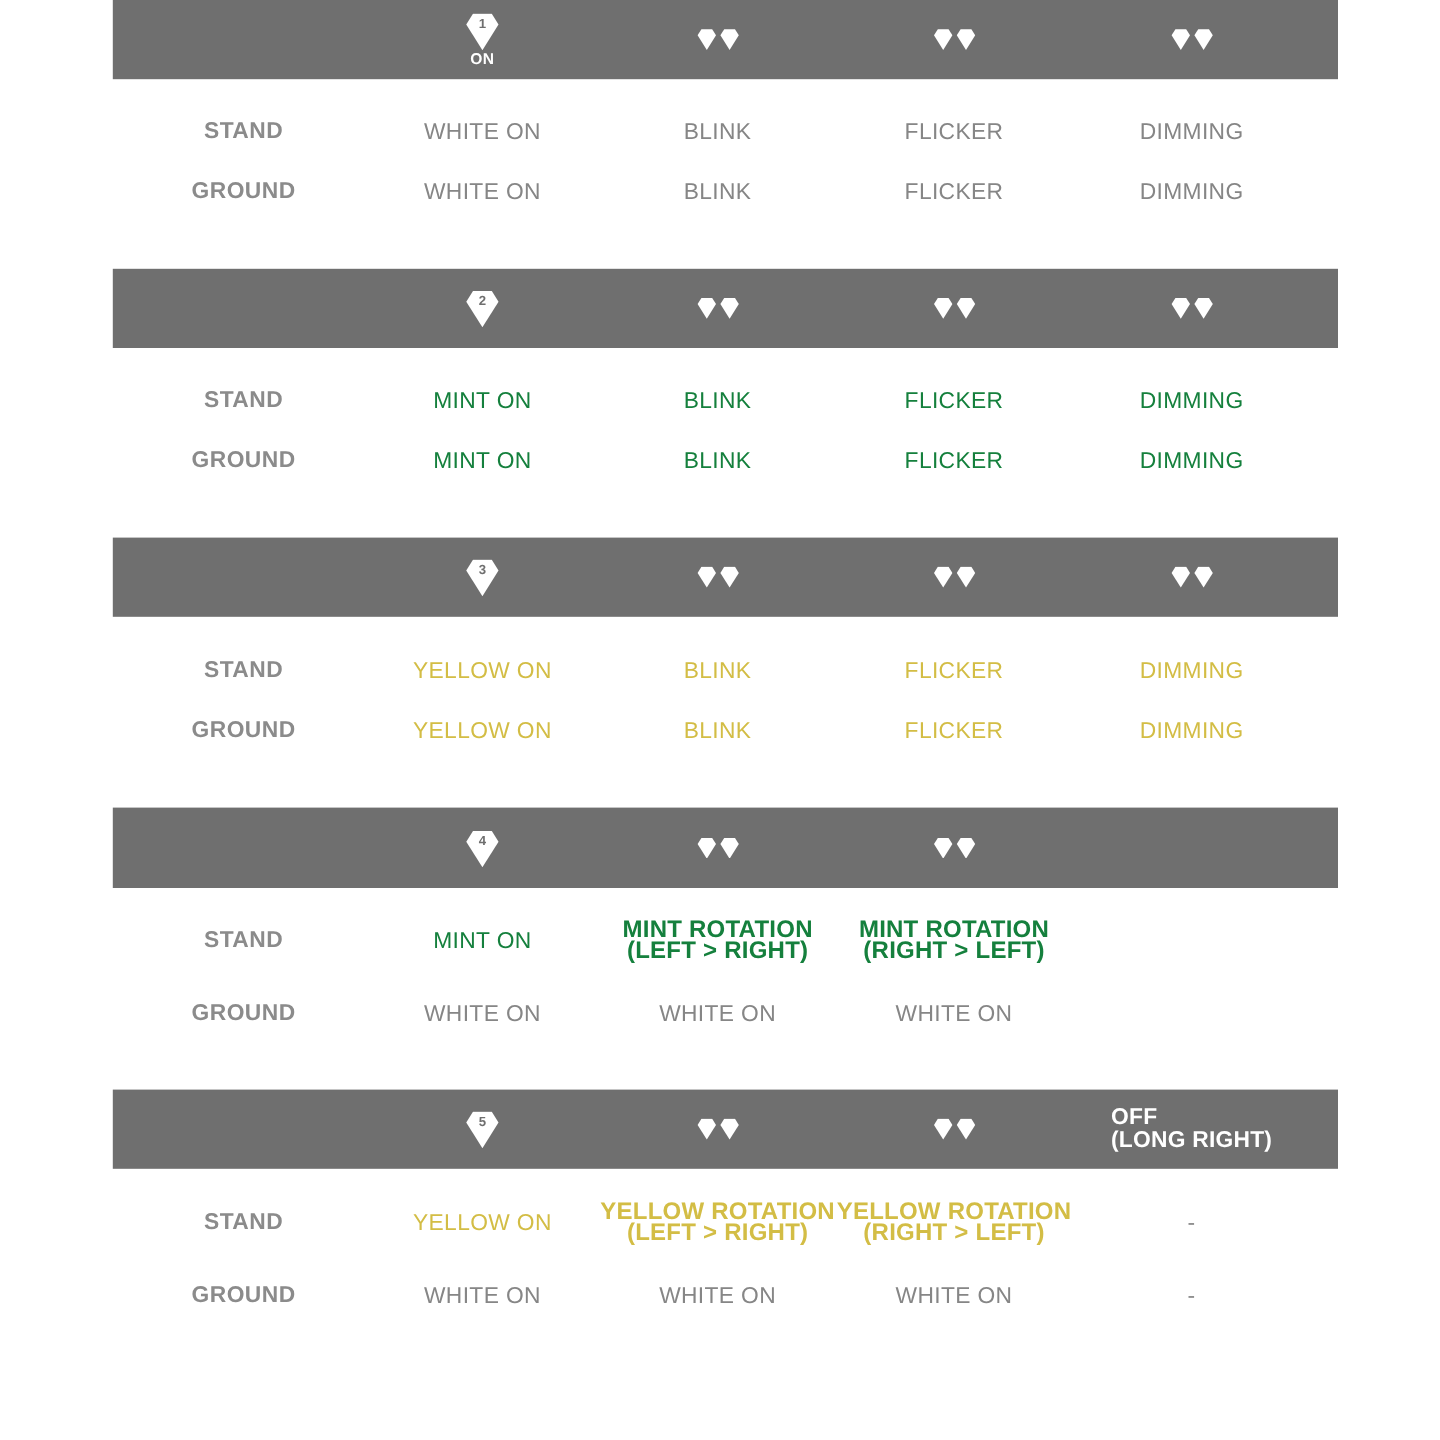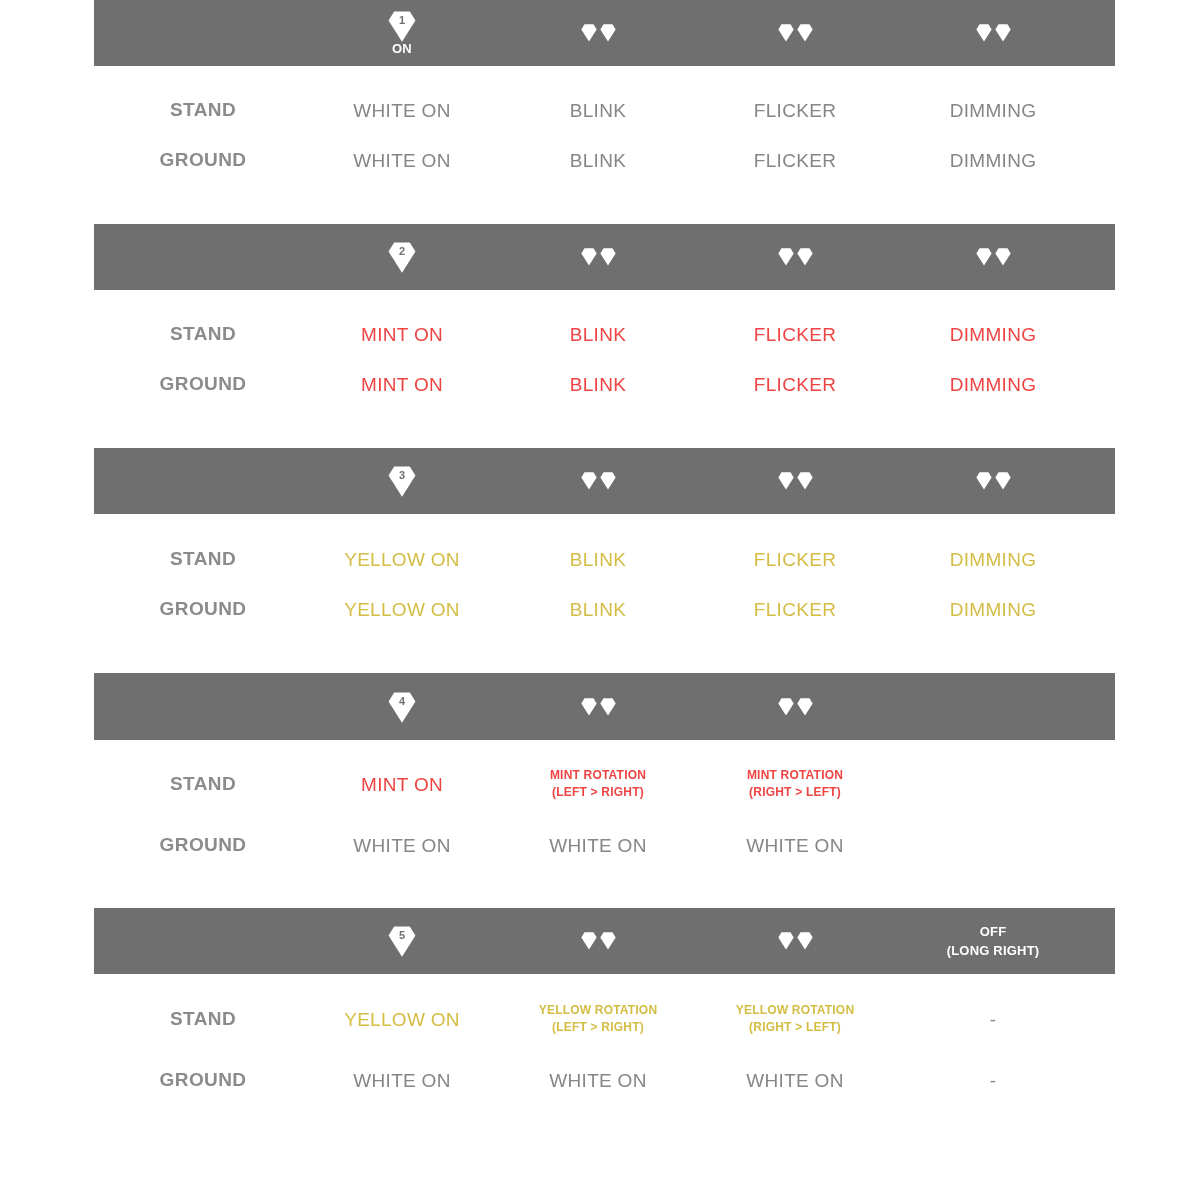--- a/index.html
+++ b/index.html
@@ -74,24 +74,23 @@
 
   .gem-pair {
     display: flex;
     align-items: center;
     justify-content: center;
     gap: 3px;
   }
   .gem-pair svg { display: block; }
 
   .hdr-text {
-    text-align: center;
     color: #ffffff;
     font-weight: bold;
-    font-size: 13px;
+    font-size: 19px;
     line-height: 19px;
     letter-spacing: 0.2px;
   }
   .val-row {
     position: absolute;
     left: 0;
     width: 1200px;
     height: 50px;
   }
   .cell {
@@ -115,27 +114,27 @@
     color: #8b8b8b;
     letter-spacing: 0.4px;
   }
   .val {
     font-size: 19px;
     font-weight: normal;
     color: #868686;
     letter-spacing: 0.3px;
     line-height: 23px;
   }
-  .val.mint  { color: #ef4444; }
+  .val.mint  { color: #15803d; }
   .val.gold  { color: #d3bd45; }
   .val.gray  { color: #868686; }
 
   
   .val.small2 {
-    font-size: 12px;
+    font-size: 20px;
     font-weight: bold;
     line-height: 17px;
     letter-spacing: 0.2px;
   }
   .val.dash {
     font-size: 19px;
     color: #8b8b8b;
   }
   .l2 { display: block; }
 </style>

